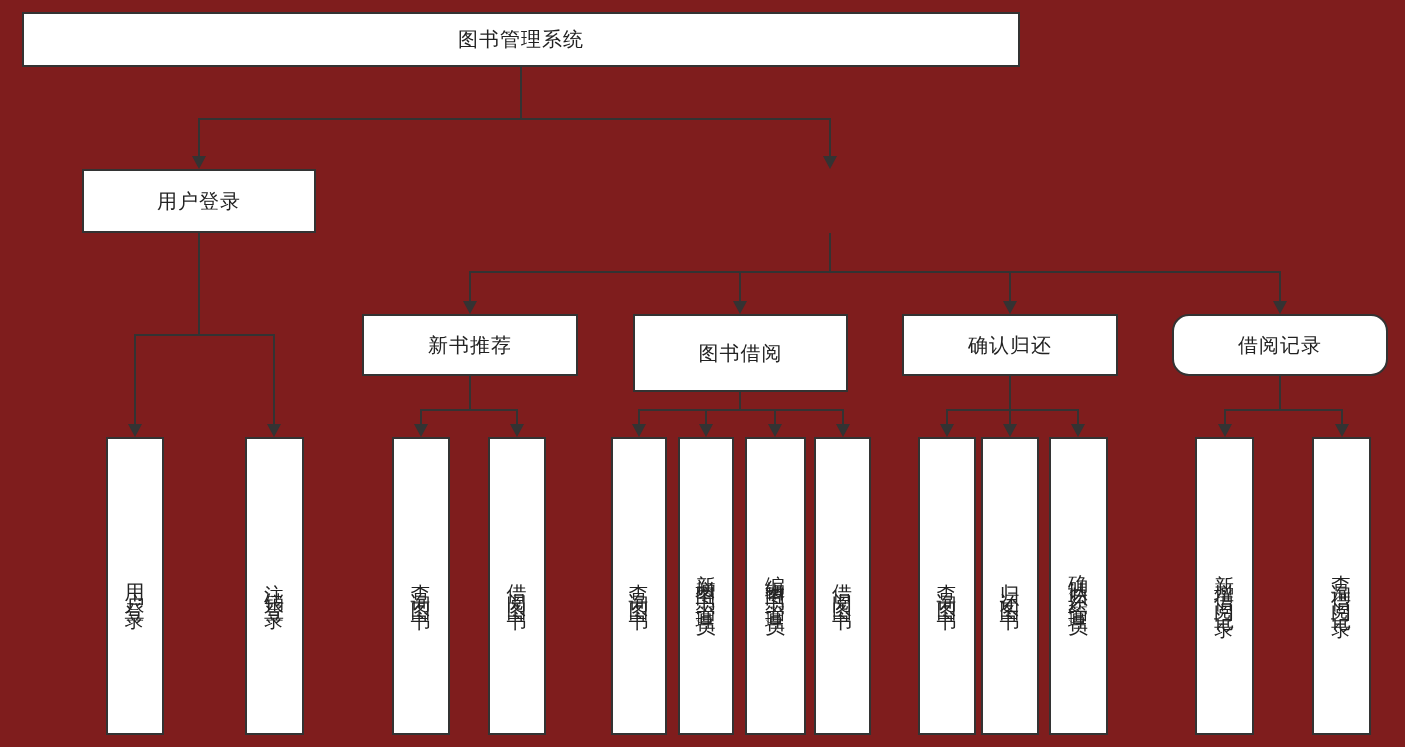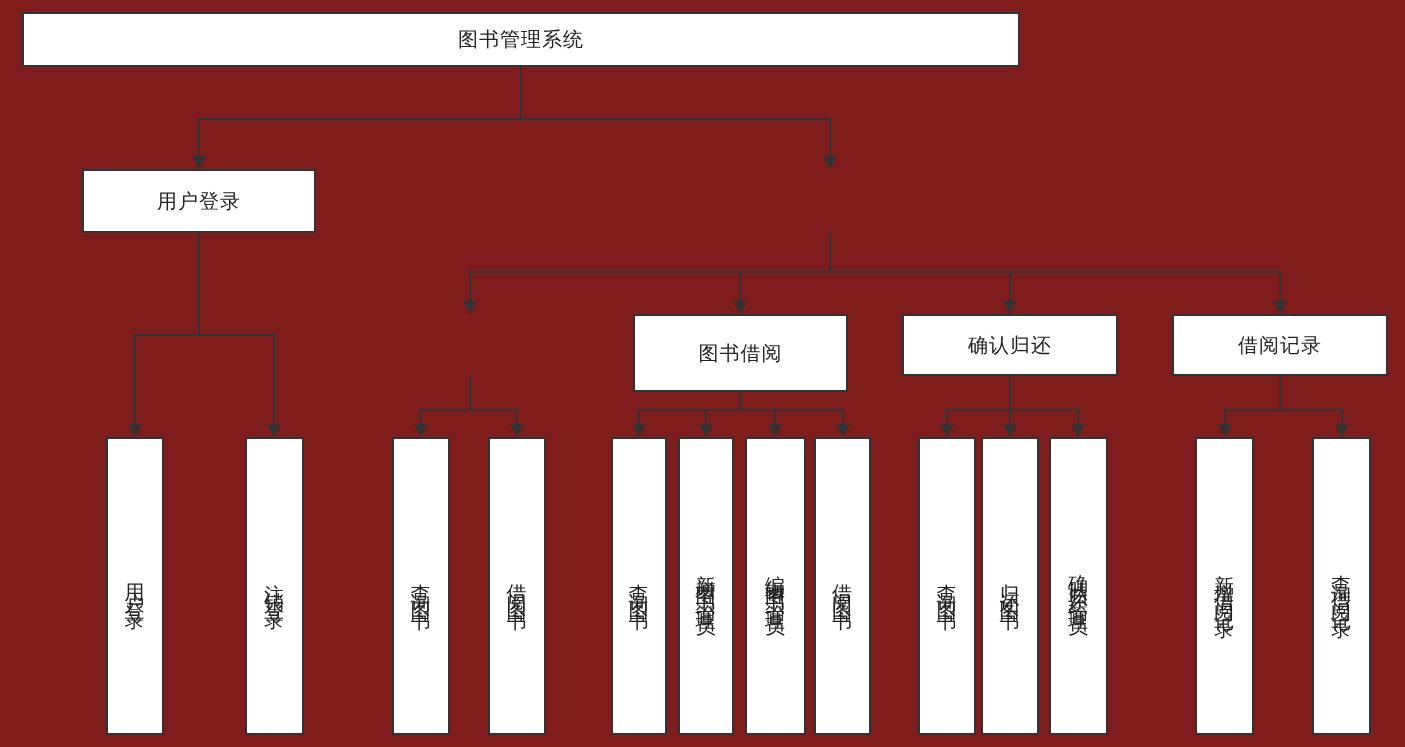--- a/index.html
+++ b/index.html
@@ -131,27 +131,30 @@
   </svg>
 
   <div class="box" style="left:22px; top:12px; width:998px; height:55px;">
     <span>图书管理系统</span>
   </div>
 
   <div class="box" style="left:82px; top:169px; width:234px; height:64px;">
     <span>用户登录</span>
   </div>
 
+  <div class="box" style="left:362px; top:314px; width:216px; height:62px;">
+    <span>新书推荐</span>
+  </div>
   <div class="box" style="left:633px; top:314px; width:215px; height:78px;">
     <span>图书借阅</span>
   </div>
   <div class="box" style="left:902px; top:314px; width:216px; height:62px;">
     <span>确认归还</span>
   </div>
-  <div class="box" style="left:1172px; top:314px; width:216px; height:62px;">
+  <div class="box" style="left:1172px; top:314px; width:216px; height:62px;border-radius:17px;">
     <span>借阅记录</span>
   </div>
 
   <div class="vbox" style="left:106px; top:437px; width:58px; height:298px;">
     <span class="vlabel">用户登录</span>
   </div>
   <div class="vbox" style="left:245px; top:437px; width:59px; height:298px;">
     <span class="vlabel">注销登录</span>
   </div>
 

